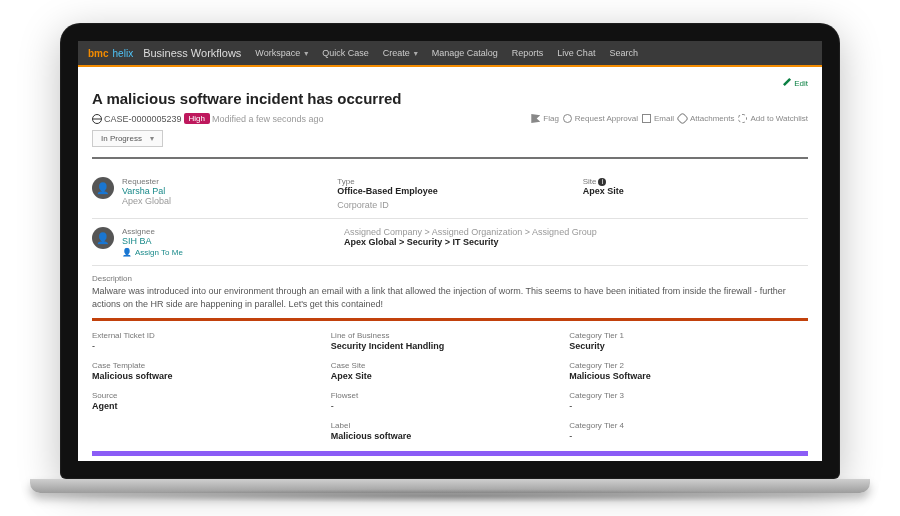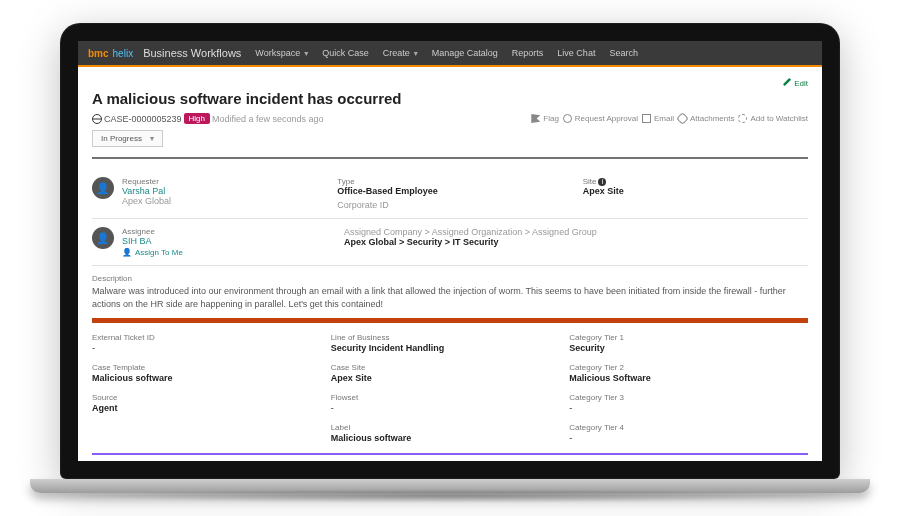--- a/index.html
+++ b/index.html
@@ -92,24 +92,24 @@
   .row3 { display:flex; gap:20px; padding:8px 0; border-bottom:1px solid #e2e2e2;}
   .col { flex:1; }
   .person { display:flex; gap:8px; align-items:flex-start;}
   .avatar { width:22px;height:22px;border-radius:50%; background:#555; color:#fff; display:flex;align-items:center;justify-content:center; font-size:11px;}
   .lbl { color:#777; font-size:8px; }
   .link { color:#1a8a8a; }
   .assign-link{ color:#1a8a8a; display:flex; align-items:center; gap:3px; font-size:8px; margin-top:2px;}
   .bold { font-weight:600; color:#222;}
   .info-dot{ display:inline-block;width:8px;height:8px;border-radius:50%;background:#333;color:#fff;font-size:7px;text-align:center;line-height:8px;margin-left:2px;}
 
-  .desc-block{ padding:8px 0; border-bottom:5px solid #c2410c;}
+  .desc-block{ padding:8px 0; border-bottom:3px solid #c2410c;}
   .desc-text{ color:#555; line-height:1.4; margin-top:2px;}
 
-  .grid { display:flex; padding:10px 0; border-bottom:2px solid #8b5cf6;}
+  .grid { display:flex; padding:10px 0; border-bottom:5px solid #8b5cf6;}
   .grid .col{ display:flex; flex-direction:column; gap:10px;}
   .field .val{ color:#222; margin-top:1px;}
 
   .qrow{ display:flex; padding:10px 0;}
 </style>
 </head>
 <body>
 
 <div class="laptop">
   <div class="screen-bezel">

